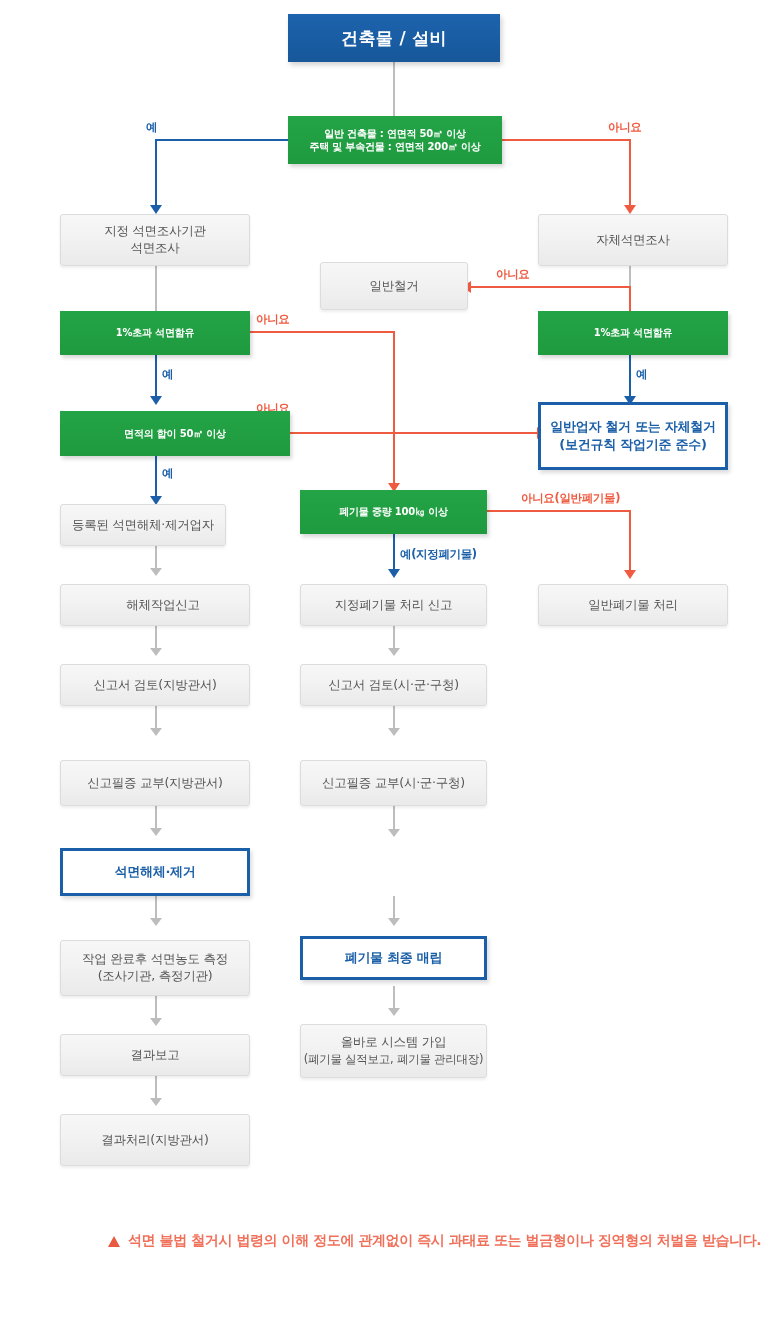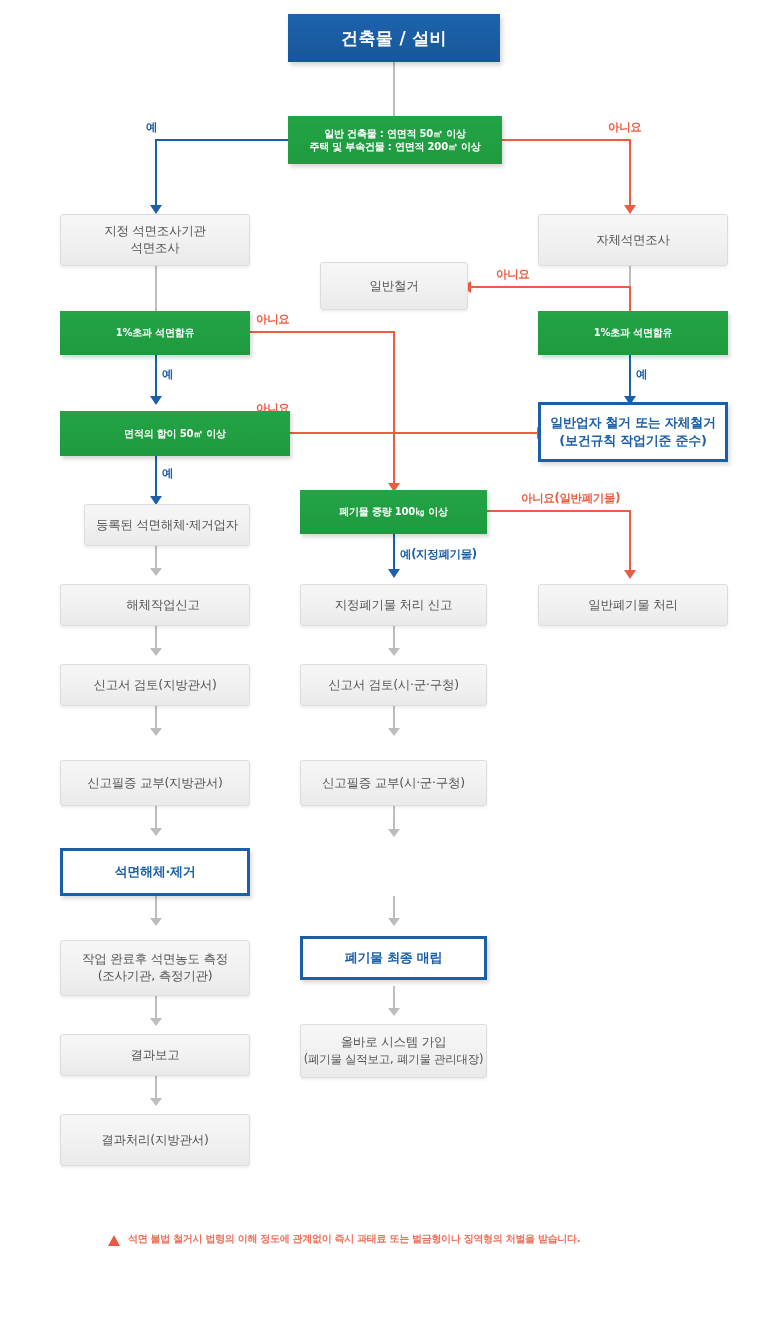--- a/index.html
+++ b/index.html
@@ -98,24 +98,24 @@
     letter-spacing:-0.03em;
     white-space:nowrap;
   }
   .el-blue{color:#1a5fa8;}
   .el-red{color:#ef5b40;}
 
   
   .note{
     position:absolute;
     display:flex;
-    align-items:flex-end;
+    align-items:center;
     gap:8px;
     color:#f0705a;
-    font-size:10px;
+    font-size:14px;
     font-weight:bold;
     letter-spacing:-0.03em;
     white-space:nowrap;
   }
   .warn-tri{
     width:0;height:0;
     border-left:6px solid transparent;
     border-right:6px solid transparent;
     border-bottom:11px solid #ea5a42;
     position:relative;
@@ -233,21 +233,21 @@
   </div>
 
   <div class="node n-green" style="left:60px;top:311px;width:190px;height:44px;">
     <span class="lbl">1%초과 석면함유</span>
   </div>
 
   <div class="node n-green" style="left:60px;top:411px;width:230px;height:45px;">
     <span class="lbl">면적의 합이 50㎡ 이상</span>
   </div>
 
-  <div class="node n-gray" style="left:60px;top:504px;width:166px;height:42px;margin-left:24px;">
+  <div class="node n-gray" style="left:60px;top:504px;width:166px;height:42px;">
     <span class="lbl">등록된 석면해체·제거업자</span>
   </div>
 
   <div class="node n-gray" style="left:60px;top:584px;width:190px;height:42px;padding-left:16px;">
     <span class="lbl">해체작업신고</span>
   </div>
 
   <div class="node n-gray" style="left:60px;top:664px;width:190px;height:42px;">
     <span class="lbl">신고서 검토(지방관서)</span>
   </div>
@@ -308,21 +308,21 @@
     <span class="lbl">
       <span>올바로 시스템 가입</span><br>
       <span style="font-size:11.5px">(폐기물 실적보고, 폐기물 관리대장)</span>
     </span>
   </div>
 
   <div class="node n-green" style="left:538px;top:311px;width:190px;height:44px;">
     <span class="lbl">1%초과 석면함유</span>
   </div>
 
-  <div class="node n-blueline" style="left:538px;top:402px;width:190px;height:60px;">
+  <div class="node n-blueline" style="left:538px;top:402px;width:190px;height:68px;">
     <span class="lbl">
       <span>일반업자 철거 또는 자체철거</span><br>
       <span>(보건규칙 작업기준 준수)</span>
     </span>
   </div>
 
   <div class="node n-gray" style="left:538px;top:584px;width:190px;height:42px;">
     <span class="lbl">일반폐기물 처리</span>
   </div>
 

